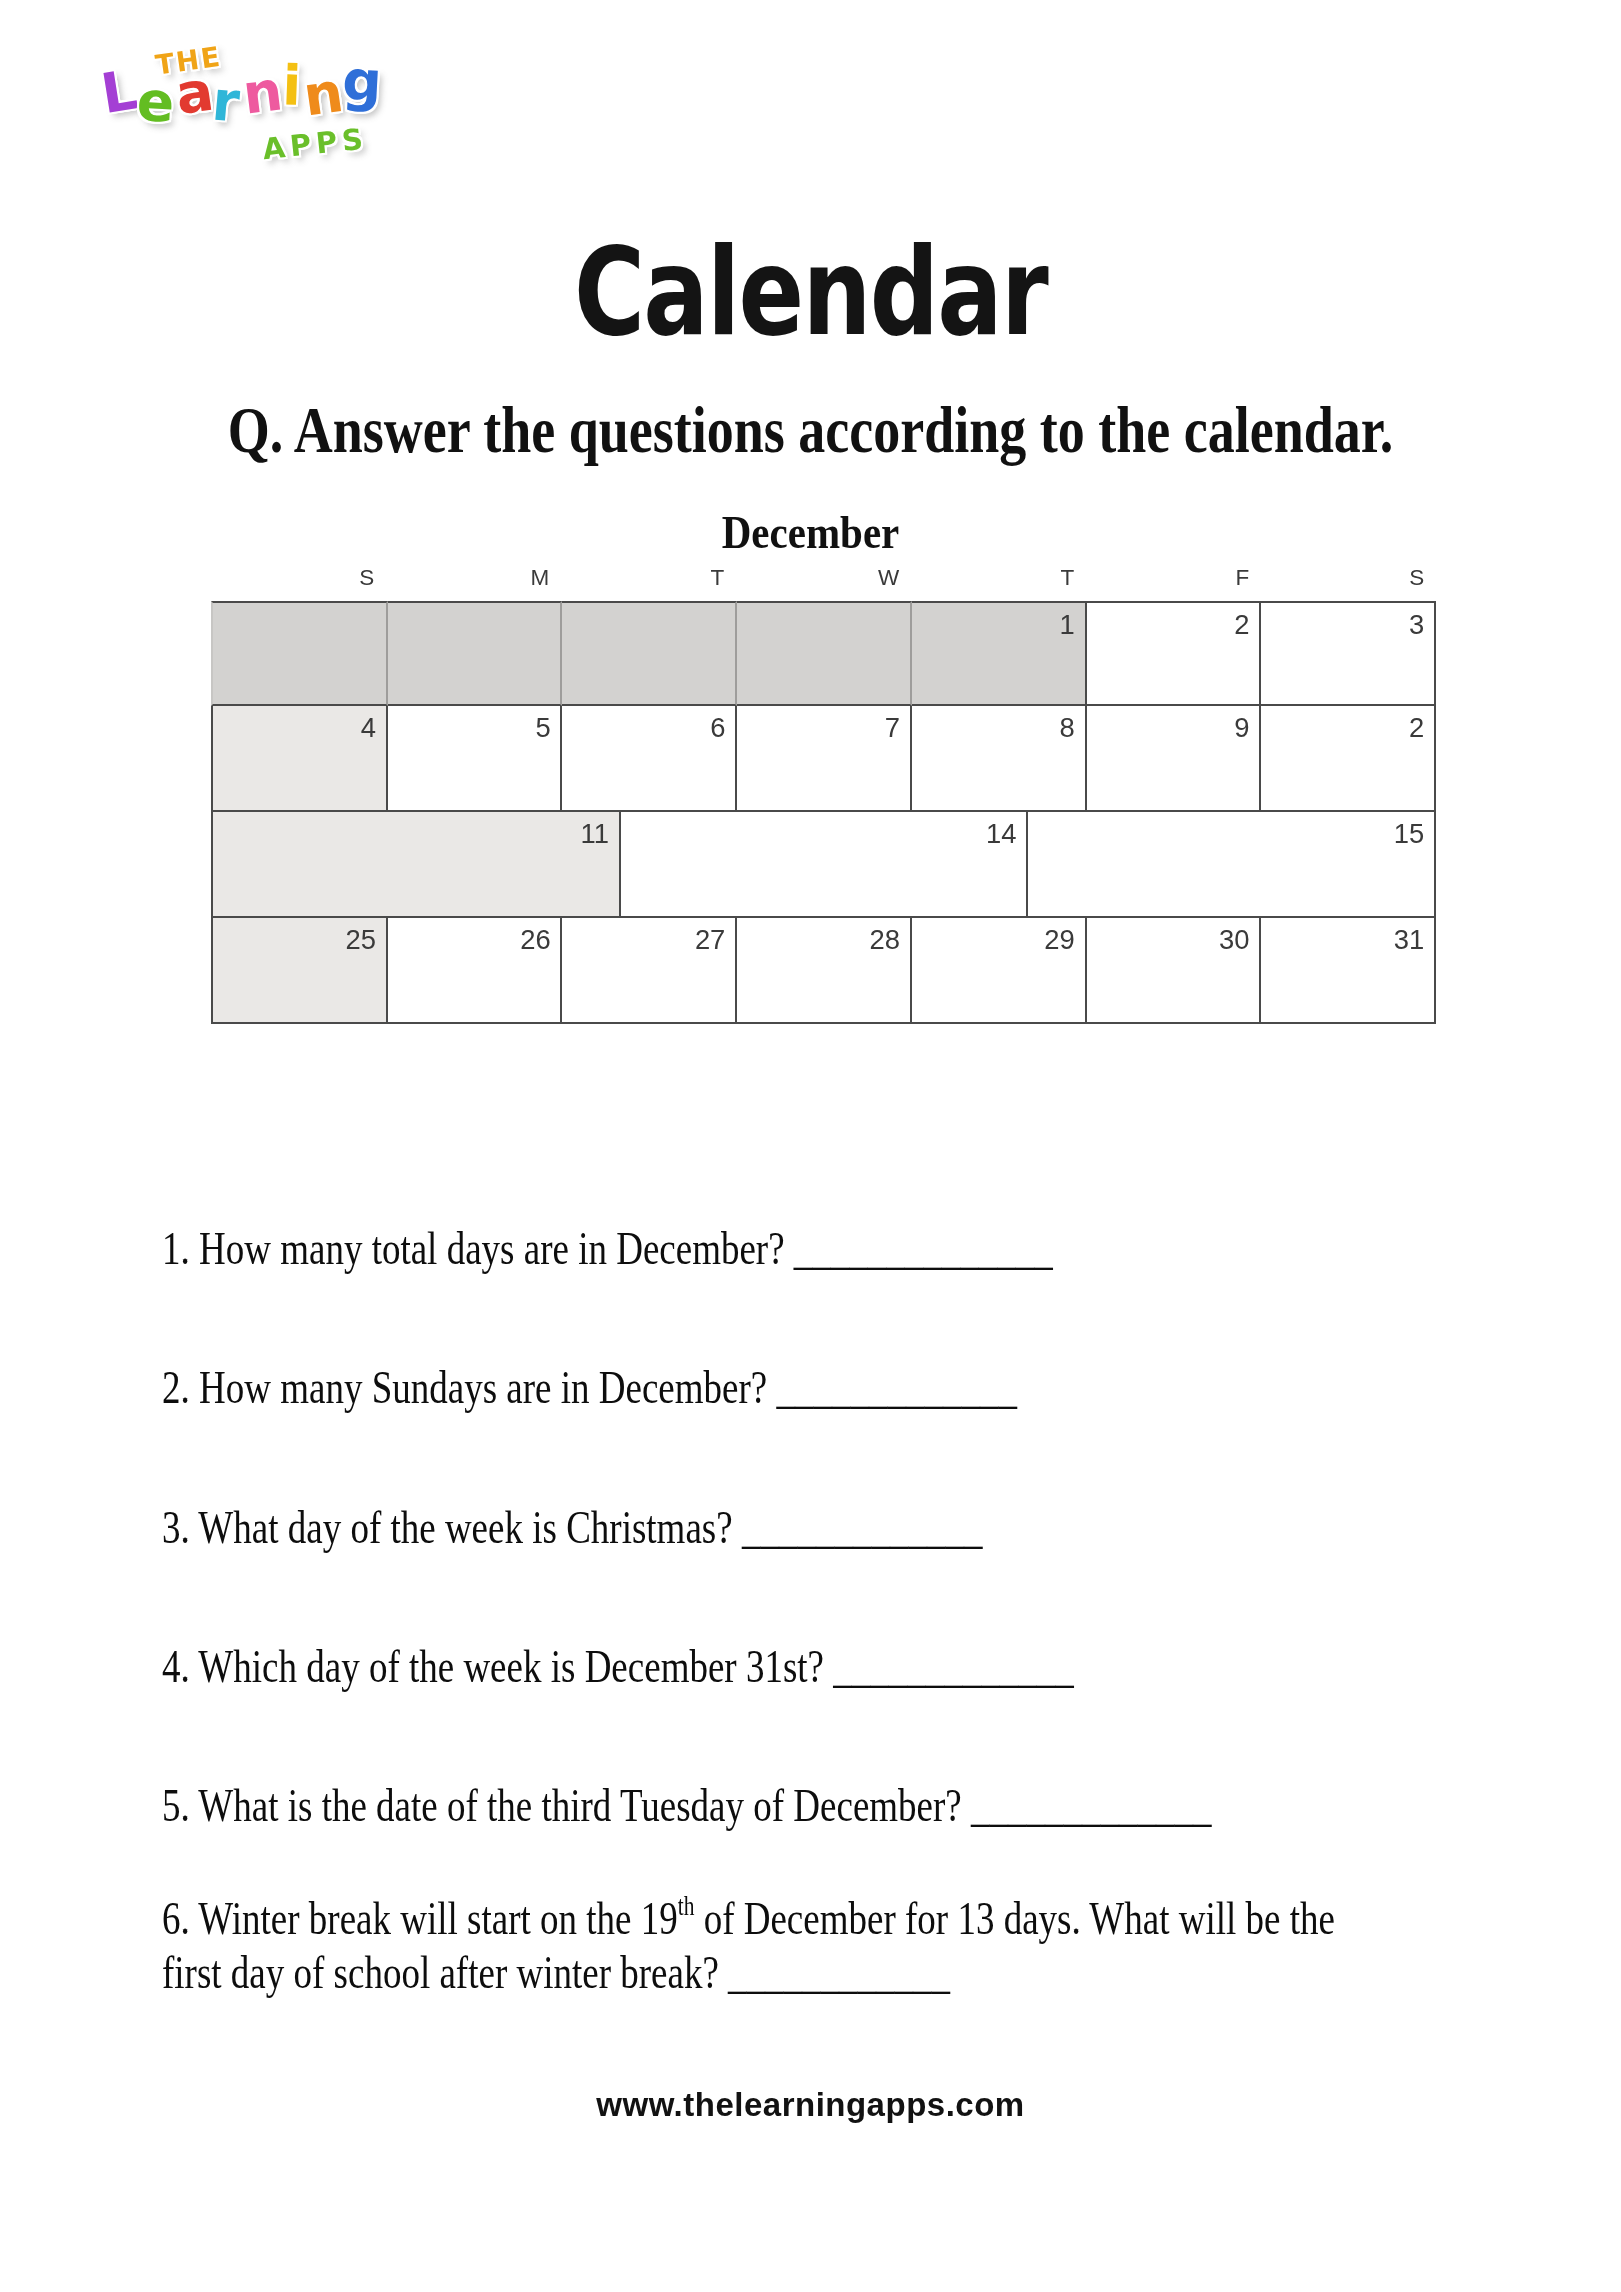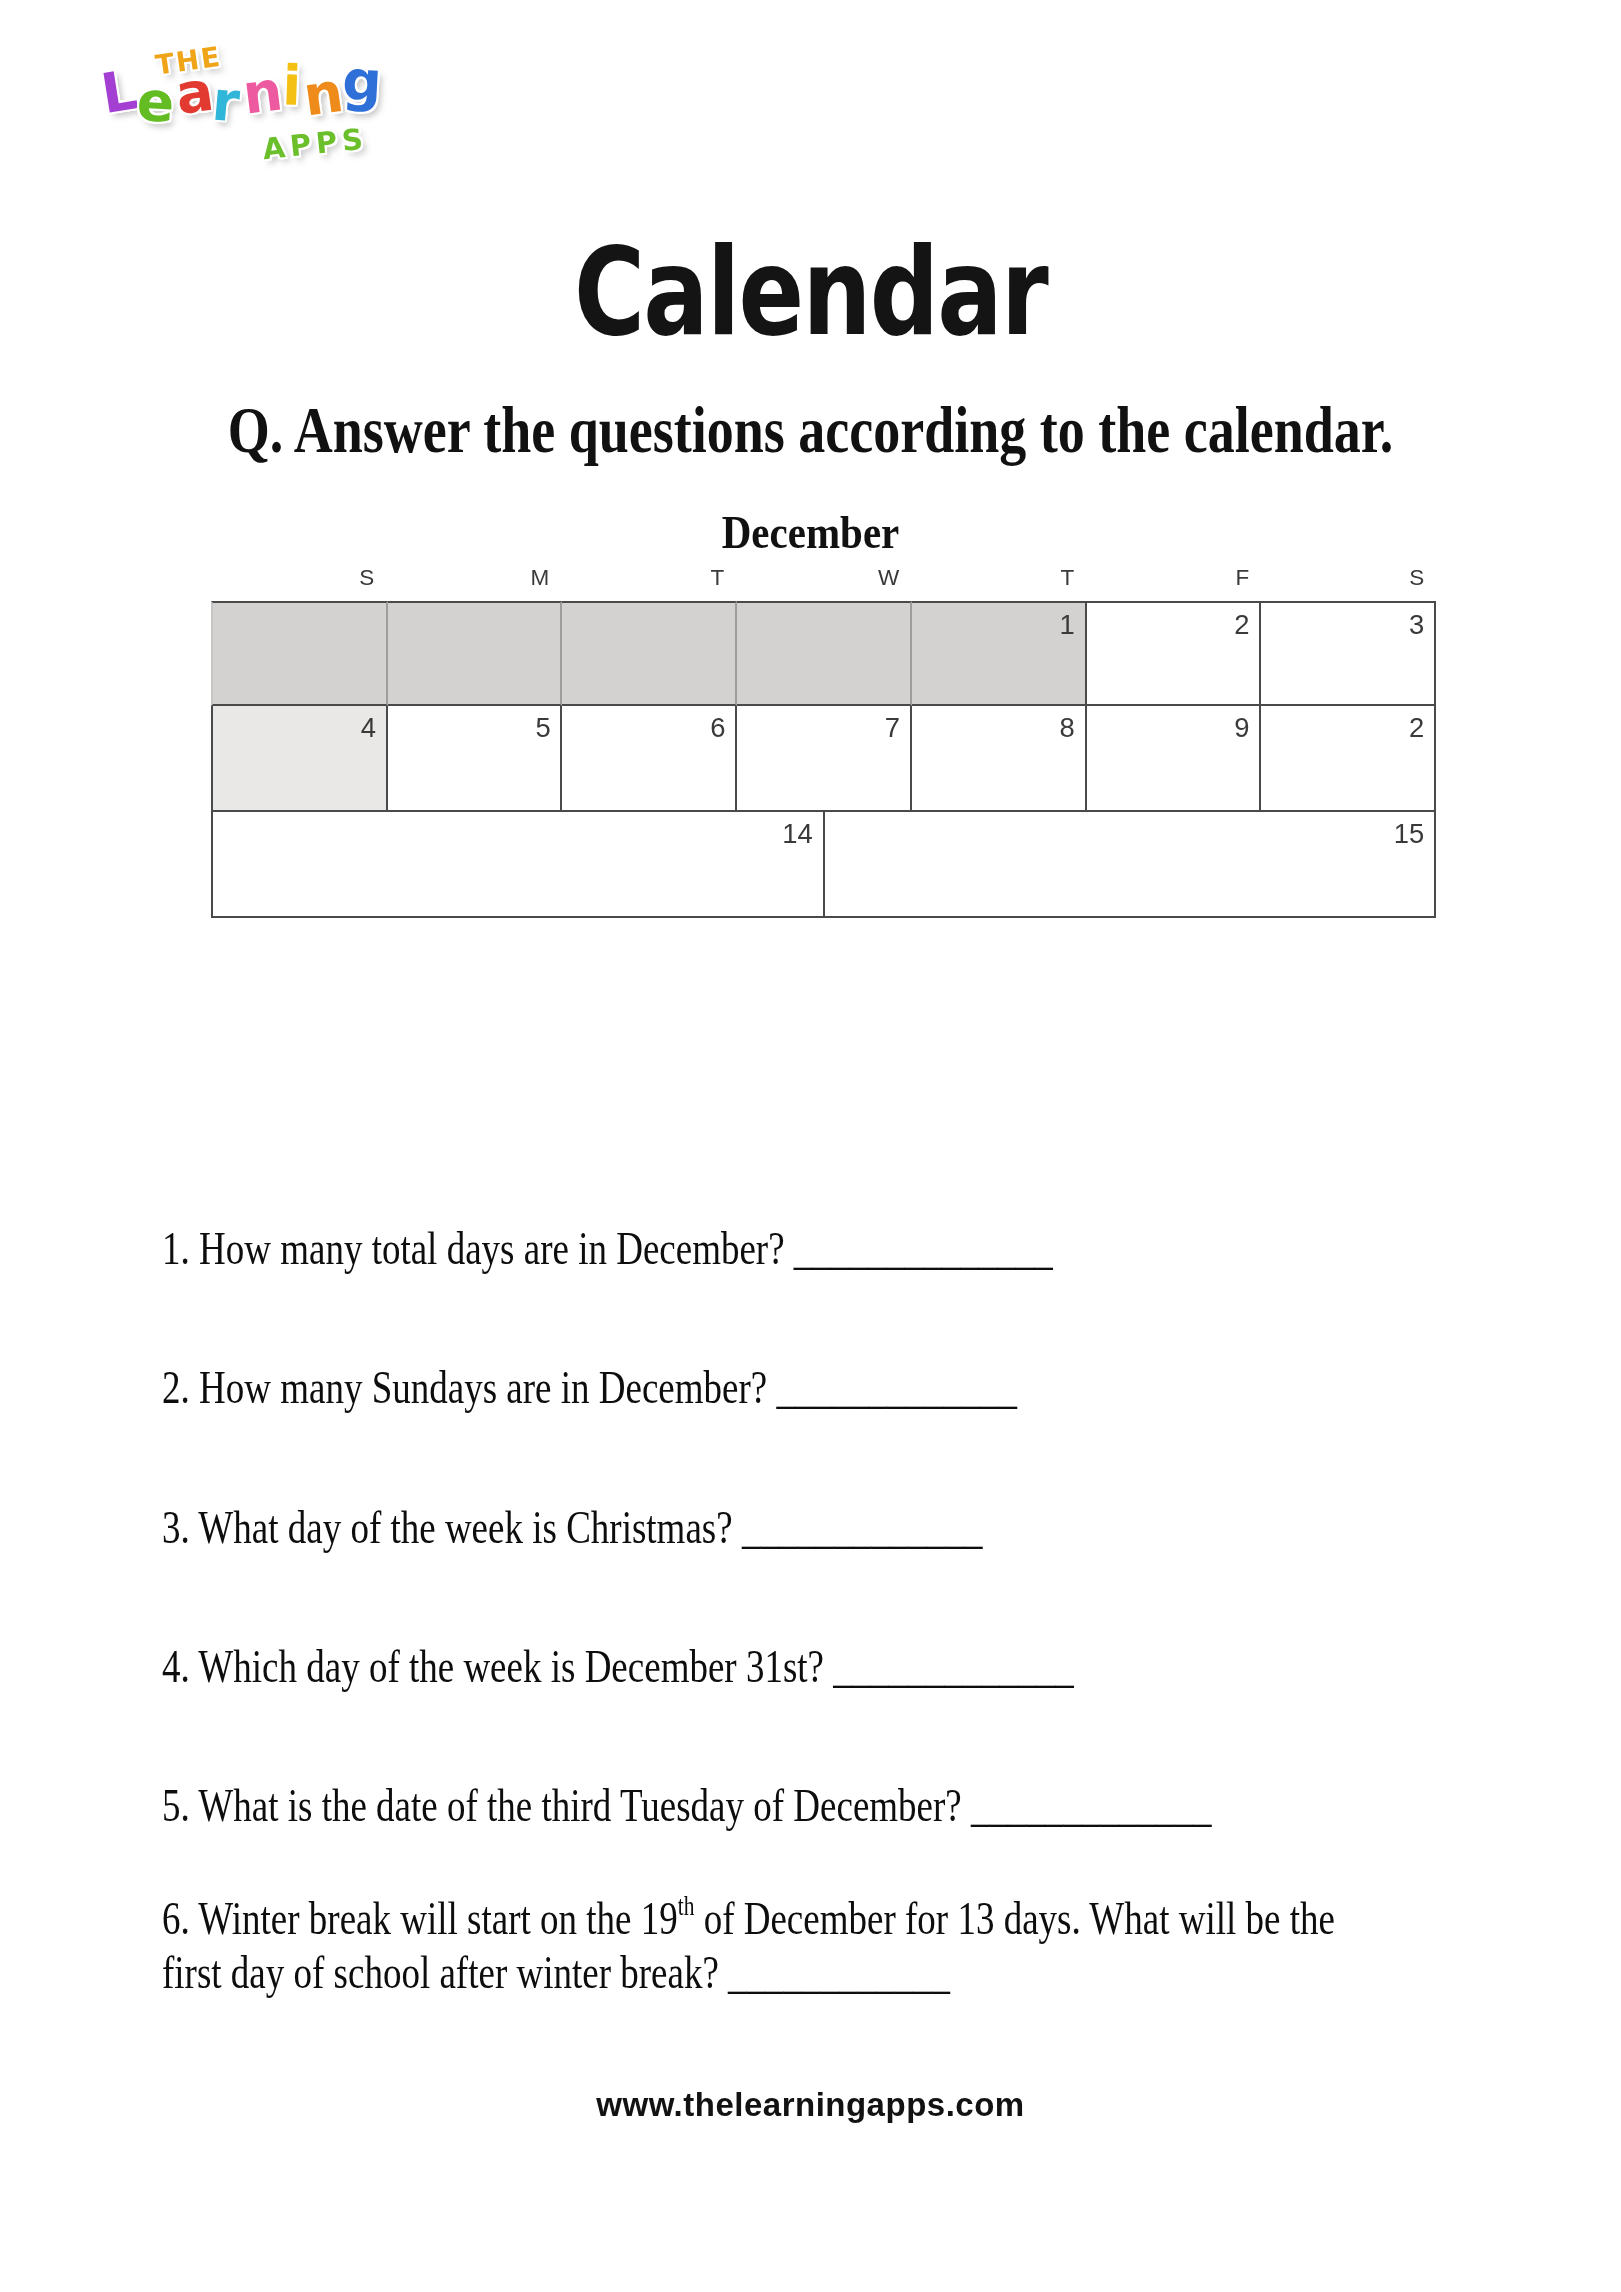--- a/index.html
+++ b/index.html
@@ -97,22 +97,32 @@
       <div class="cal-row">
         <div class="cell sun-gray">4</div>
         <div class="cell">5</div>
         <div class="cell">6</div>
         <div class="cell">7</div>
         <div class="cell">8</div>
         <div class="cell">9</div>
         <div class="cell">2</div>
       </div>
       <div class="cal-row">
+        <div class="cell sun-gray">11</div>
         <div class="cell">14</div>
         <div class="cell">15</div>
+      </div>
+      <div class="cal-row">
+        <div class="cell sun-gray">25</div>
+        <div class="cell">26</div>
+        <div class="cell">27</div>
+        <div class="cell">28</div>
+        <div class="cell">29</div>
+        <div class="cell">30</div>
+        <div class="cell">31</div>
       </div>
     </div>
 
   <div>
       <div class="q" style="top: 1220px;"><span>1. How many total days are in December? </span><span>______________</span></div>
       <div class="q" style="top: 1359px;"><span>2. How many Sundays are in December? </span><span>_____________</span></div>
       <div class="q" style="top: 1499px;"><span>3. What day of the week is Christmas? </span><span>_____________</span></div>
       <div class="q" style="top: 1638px;"><span>4. Which day of the week is December 31st? </span><span>_____________</span></div>
       <div class="q" style="top: 1777px;"><span>5. What is the date of the third Tuesday of December? </span><span>_____________</span></div>
     </div>

